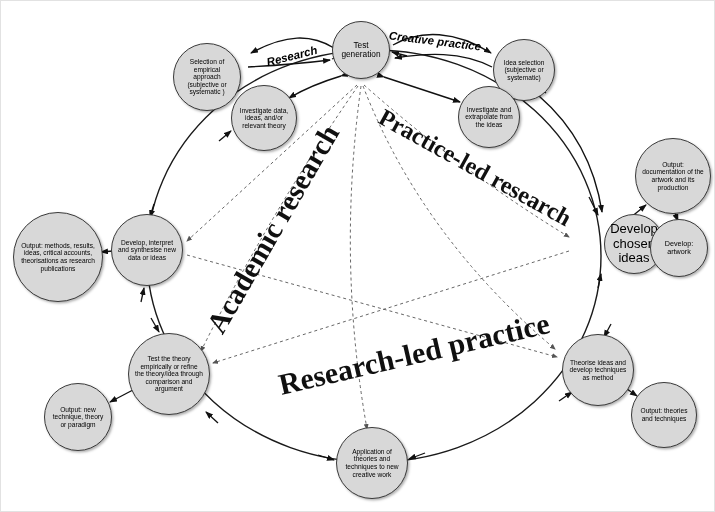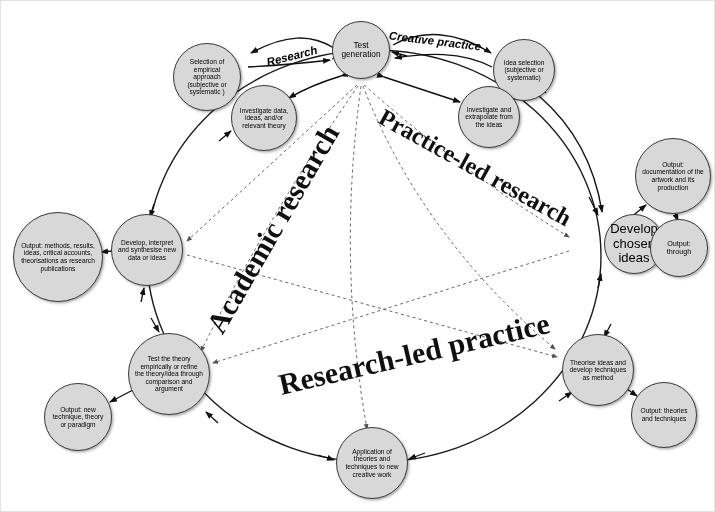--- a/index.html
+++ b/index.html
@@ -116,21 +116,21 @@
   <div class="node" style="left:457px;top:85px;width:62px;height:62px;">Investigate and extrapolate from the ideas</div>
 
   <div class="node" style="left:110px;top:213px;width:72px;height:72px;">Develop, interpret and synthesise new data or ideas</div>
 
   <div class="node" style="left:12px;top:211px;width:90px;height:90px;">Output: methods, results, ideas, critical accounts, theorisations as research publications</div>
 
   <div class="node" style="left:603px;top:213px;width:60px;height:60px;font-size:13px;">Develop chosen ideas</div>
 
   <div class="node" style="left:634px;top:137px;width:76px;height:76px;">Output: documentation of the artwork and its production</div>
 
-  <div class="node" style="left:649px;top:218px;width:58px;height:58px;font-size:7.2px;">Output: through</div>
+  <div class="node" style="left:649px;top:218px;width:58px;height:58px;font-size:7.2px;">Develop: artwork</div>
 
   <div class="node" style="left:127px;top:332px;width:82px;height:82px;">Test the theory empirically or refine the theory/idea through comparison and argument</div>
 
   <div class="node" style="left:43px;top:382px;width:68px;height:68px;">Output: new technique, theory or paradigm</div>
 
   <div class="node" style="left:335px;top:426px;width:72px;height:72px;">Application of theories and techniques to new creative work</div>
 
   <div class="node" style="left:561px;top:333px;width:72px;height:72px;">Theorise ideas and develop techniques as method</div>
 
   <div class="node" style="left:630px;top:381px;width:66px;height:66px;">Output: theories and techniques</div>

